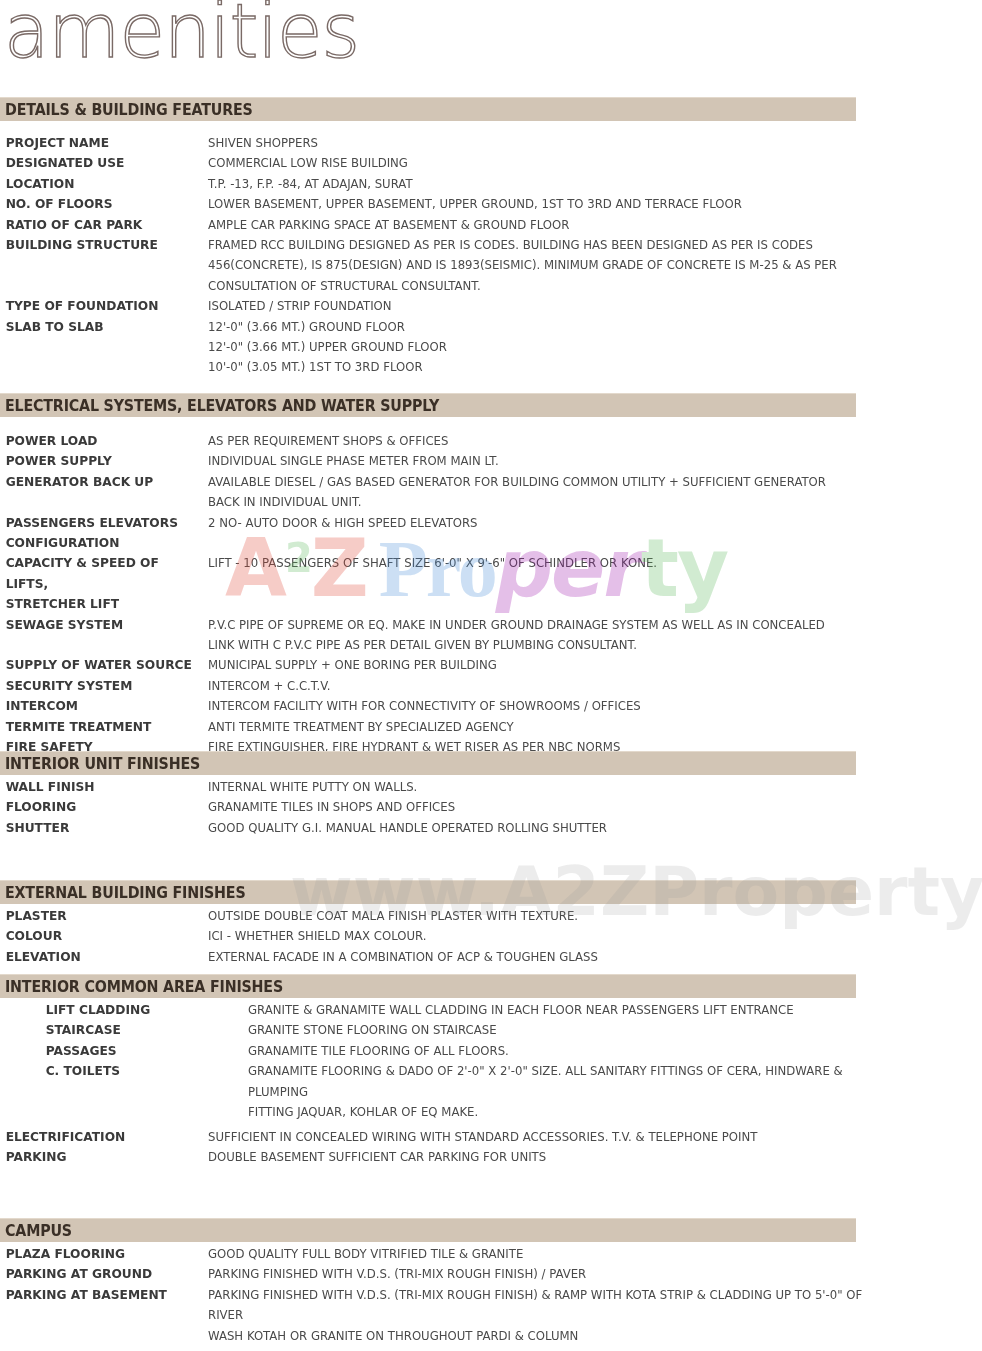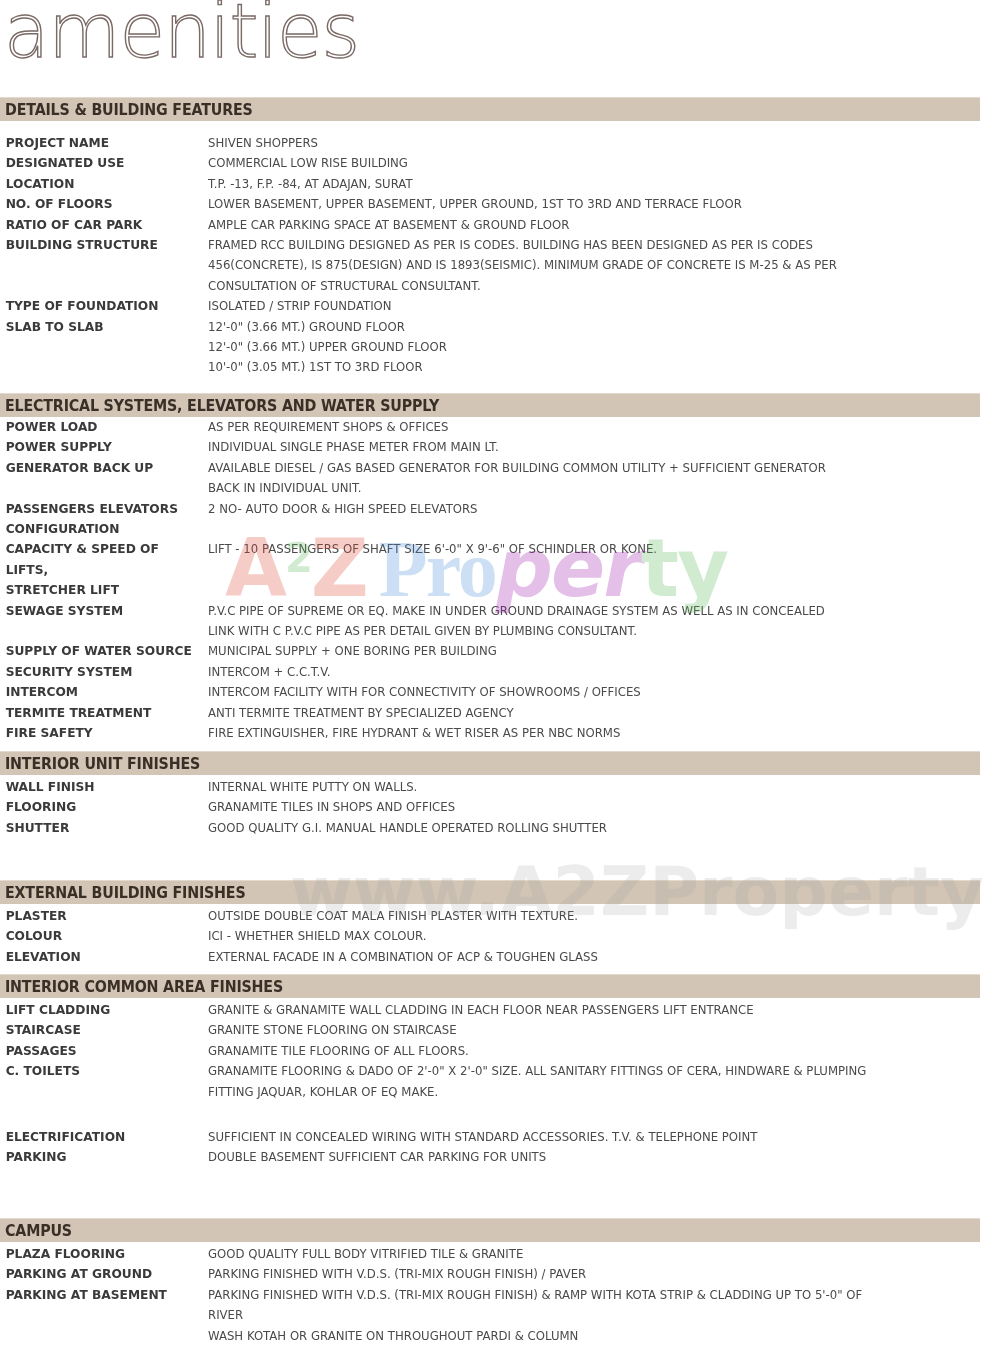--- a/index.html
+++ b/index.html
@@ -34,21 +34,21 @@
       width: 982px;
     }
     .section-header {
       height: 24px;
       background: #d2c5b5;
       border-top: 1px solid #e3d9cc;
       display: flex;
       align-items: center;
       padding-left: 5px;
       box-sizing: border-box;
-      width: 980px;
+      width: 856px;
     }
     .section-header span {
       font-family: "DejaVu Sans", "Liberation Sans", sans-serif;
       font-weight: bold;
       font-size: 15.5px;
       color: #3a2f26;
       letter-spacing: -0.2px;
       transform: scaleX(0.92);
       transform-origin: left center;
       white-space: nowrap;
@@ -158,21 +158,21 @@
 12'-0" (3.66 MT.) UPPER GROUND FLOOR
 10'-0" (3.05 MT.) 1ST TO 3RD FLOOR</div>
       </div>
   </div>
 </div>
 
 <div class="section" style="top:393px;">
   <div class="section-header">
     <span>ELECTRICAL SYSTEMS, ELEVATORS AND WATER SUPPLY</span>
   </div>
-  <div class="rows" style="padding-top:0;">
+  <div class="rows" style="padding-top:14px;">
     <div class="row">
         <div class="label">POWER LOAD</div>
         <div class="value">AS PER REQUIREMENT SHOPS &amp; OFFICES</div>
       </div>
     <div class="row">
         <div class="label">POWER SUPPLY</div>
         <div class="value">INDIVIDUAL SINGLE PHASE METER FROM MAIN LT.</div>
       </div>
     <div class="row">
         <div class="label">GENERATOR BACK UP</div>
@@ -254,21 +254,21 @@
         <div class="label">ELEVATION</div>
         <div class="value">EXTERNAL FACADE IN A COMBINATION OF ACP &amp; TOUGHEN GLASS</div>
       </div>
   </div>
 </div>
 
 <div class="section" style="top:974px;">
   <div class="section-header">
     <span>INTERIOR COMMON AREA FINISHES</span>
   </div>
-  <div class="rows" style="padding-top:2px;">
+  <div class="rows" style="padding-top:2px;margin-left:40px;">
     <div class="row">
         <div class="label">LIFT CLADDING</div>
         <div class="value">GRANITE &amp; GRANAMITE WALL CLADDING IN EACH FLOOR NEAR PASSENGERS LIFT ENTRANCE</div>
       </div>
     <div class="row">
         <div class="label">STAIRCASE</div>
         <div class="value">GRANITE STONE FLOORING ON STAIRCASE</div>
       </div>
     <div class="row">
         <div class="label">PASSAGES</div>

